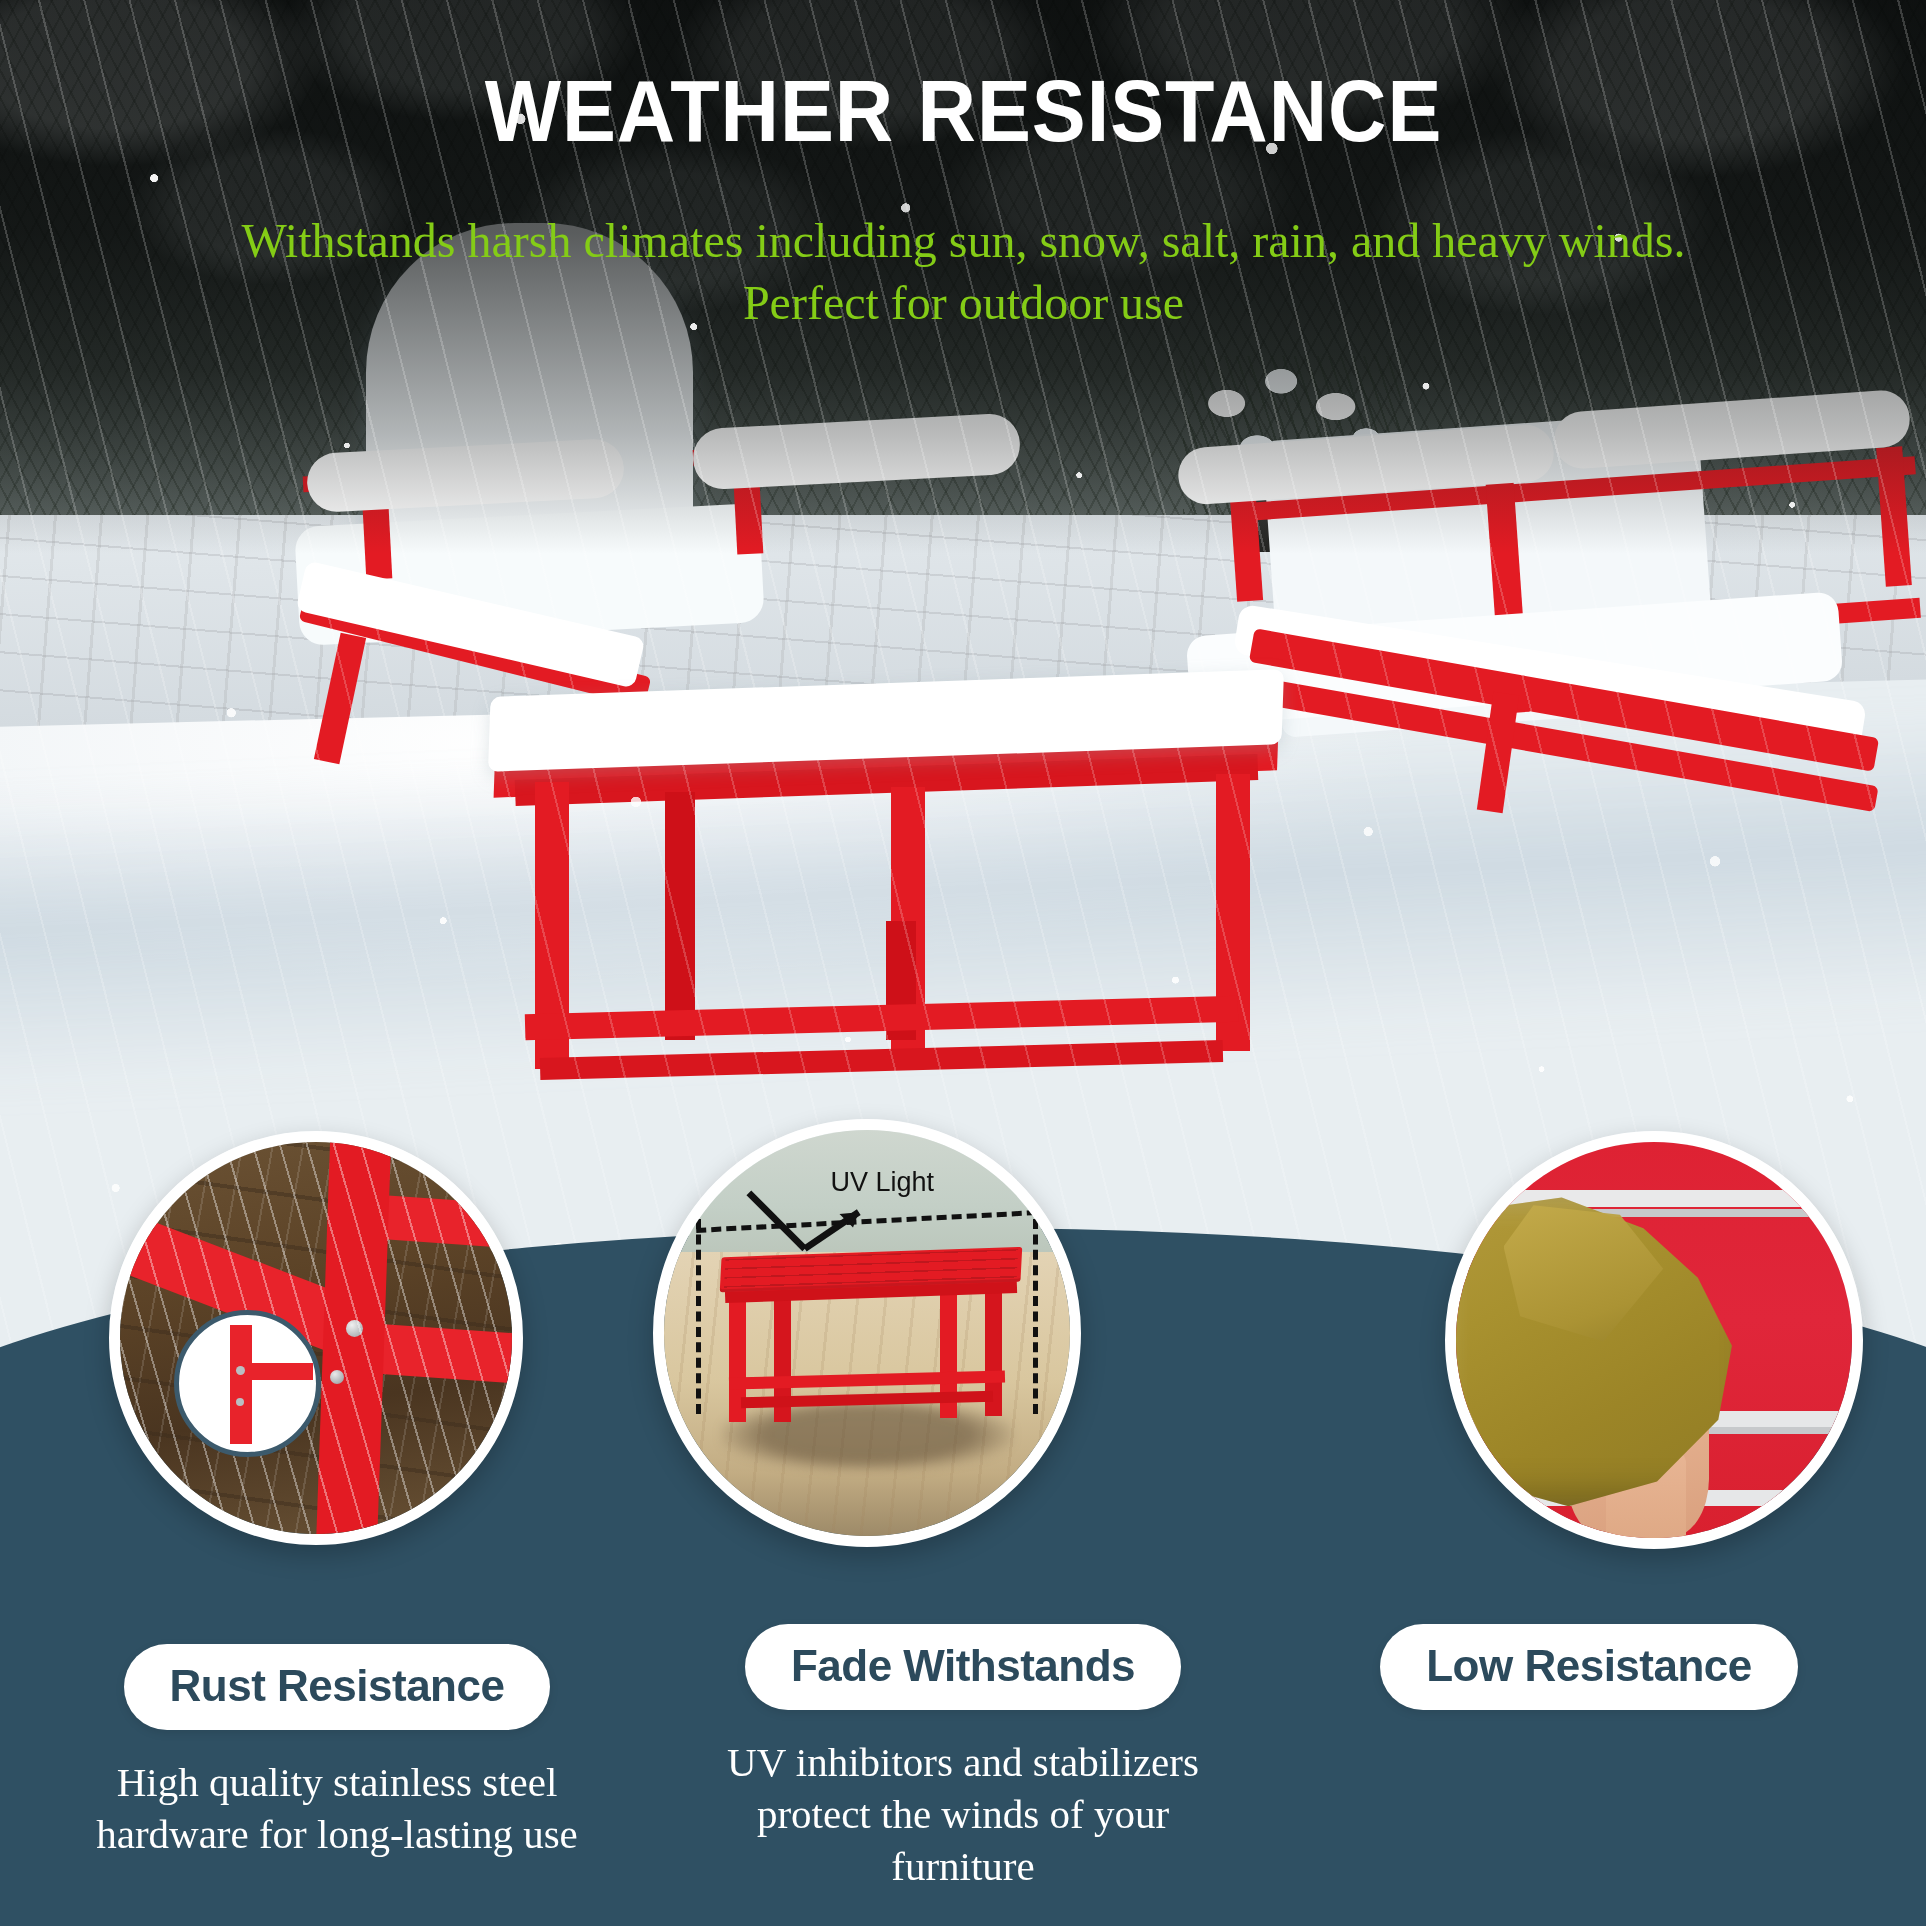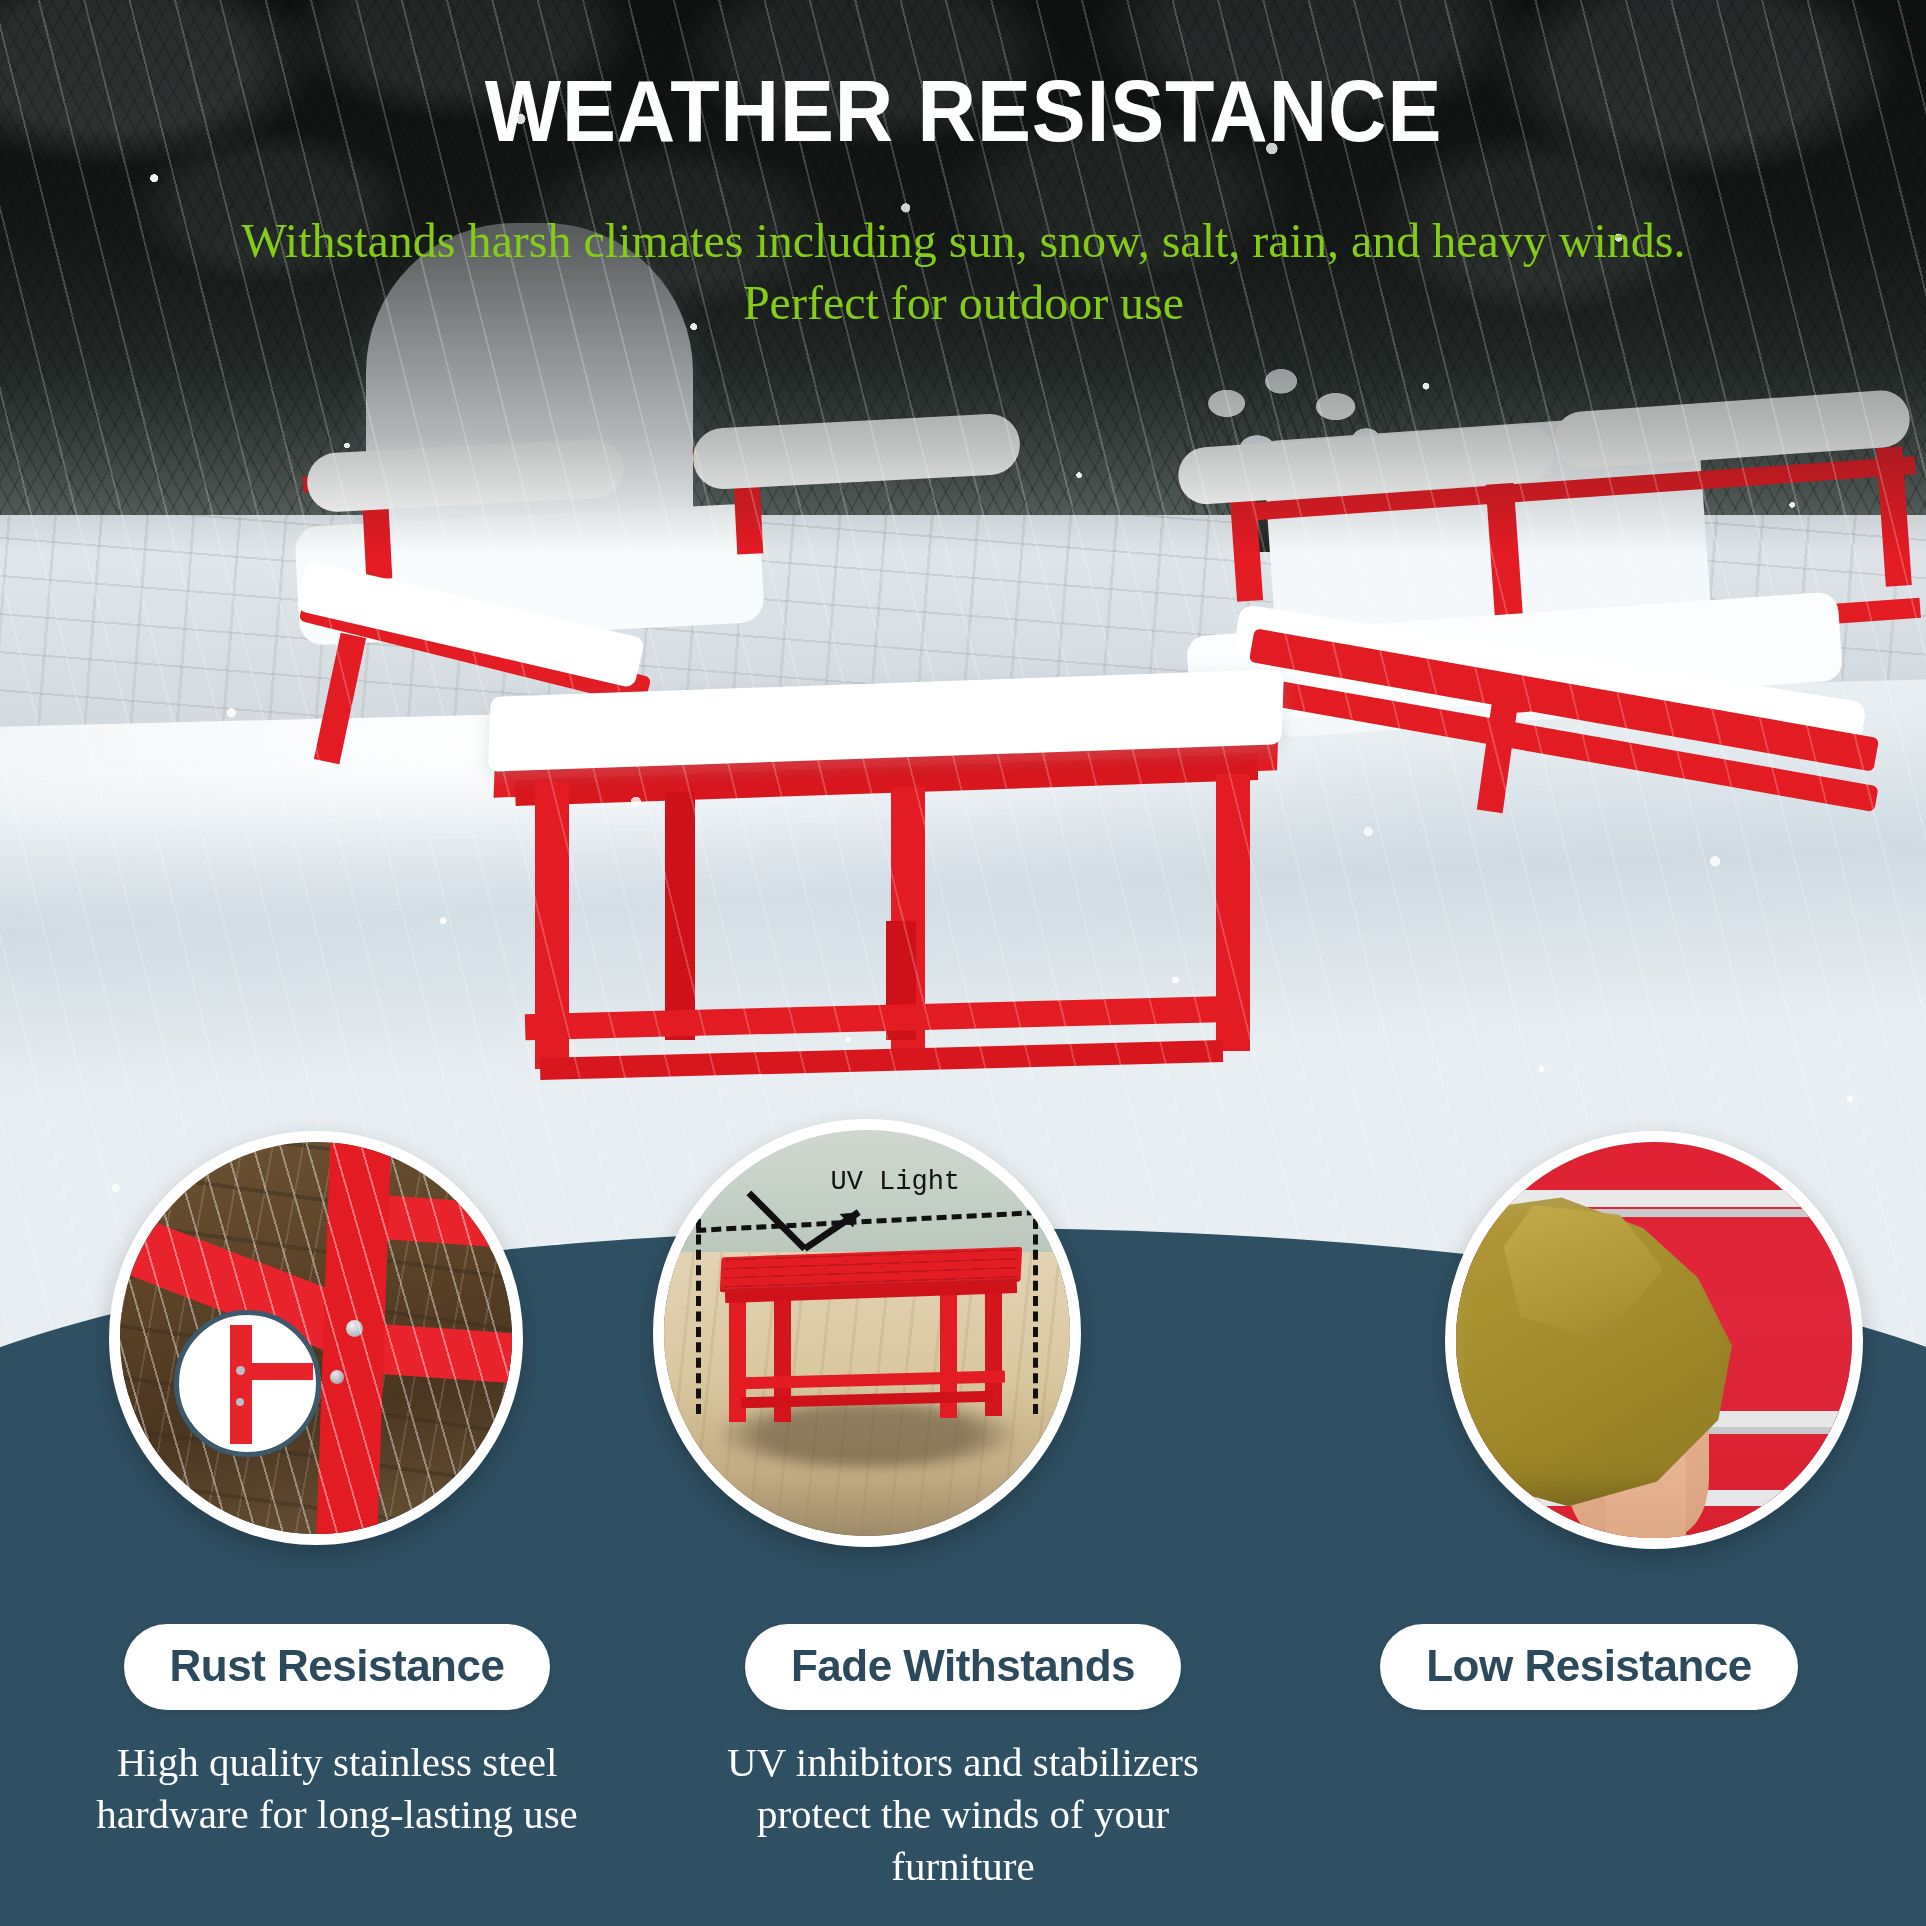--- a/index.html
+++ b/index.html
@@ -249,21 +249,21 @@
   .c2-legL2{position:absolute;left:27%;top:40%;width:4.2%;height:32%;background:#D5151D;}
   .c2-legR{position:absolute;left:68%;top:38%;width:4.2%;height:33%;background:#E31B23;}
   .c2-legR2{position:absolute;left:79%;top:37.5%;width:4.2%;height:33%;background:#D5151D;}
   .c2-strut{position:absolute;left:16%;top:60%;width:68%;height:3%;background:#E31B23;transform:rotate(-1.5deg);}
   .c2-strut2{position:absolute;left:19%;top:65%;width:62%;height:2.6%;background:#CF1219;transform:rotate(-1.5deg);}
   .c2-dash{position:absolute;left:8%;top:22%;width:84%;height:48%;
     border:0;}
   .c2-dash .d-top{position:absolute;left:0;top:0;width:100%;height:0;border-top:5px dashed #111;transform:rotate(-3deg);}
   .c2-dash .d-left{position:absolute;left:0;top:0;height:100%;width:0;border-left:5px dashed #111;}
   .c2-dash .d-right{position:absolute;right:0;top:0;height:100%;width:0;border-left:5px dashed #111;}
-  .c2-uv{position:absolute;left:41%;top:9%;font-size:27px;color:#111;font-family:Liberation Mono, monospace;white-space:nowrap;}
+  .c2-uv{position:absolute;left:41%;top:9%;font-size:27px;color:#111;font-family:Liberation Sans, sans-serif;white-space:nowrap;}
   .c2-arrow{position:absolute;left:20%;top:14%;width:38%;height:20%;}
 
   
   .c3-bg{position:absolute;inset:0;background:linear-gradient(180deg,#DE2233 0%,#E0263A 45%,#D9202F 100%);}
   .c3-stripe1{position:absolute;left:0;top:12%;width:100%;height:4.5%;background:#e9e9ea;}
   .c3-stripe2{position:absolute;left:0;top:17%;width:100%;height:2%;background:#c7c9cb;}
   .c3-stripe3{position:absolute;left:0;top:68%;width:100%;height:4%;background:#e6e7e8;}
   .c3-stripe4{position:absolute;left:0;top:72%;width:100%;height:1.8%;background:#c7c9cb;}
   .c3-stripe5{position:absolute;left:0;top:88%;width:100%;height:4%;background:#e6e7e8;}
   .c3-cloth{position:absolute;left:-6%;top:14%;width:86%;height:78%;
@@ -276,21 +276,21 @@
     opacity:.95;}
   .c3-hand{position:absolute;left:28%;top:32%;width:36%;height:68%;
     background:linear-gradient(170deg,#f0c3a5 0%,#e7b392 48%,#d9a07e 100%);
     border-radius:46% 46% 28% 28% / 40% 40% 22% 22%;}
   .c3-wrist{position:absolute;left:38%;top:78%;width:20%;height:26%;
     background:linear-gradient(180deg,#e8b594 0%,#dda783 100%);border-radius:12px;}
 
   
   .cards{position:absolute;left:0;top:1624px;width:1927px;height:303px;}
   .card{position:absolute;top:0;width:624px;text-align:center;}
-  #card1{left:25px;}
+  #card1{left:25px;margin-top:20px;}
   #card2{left:651px;}
   #card3{left:1277px;}
   .pill{
     display:inline-block;background:#ffffff;border-radius:989px;
     padding:17px 46px 19px;
     font-size:44px;font-weight:bold;color:#2C4A5C;letter-spacing:-0.5px;
     font-family:"Liberation Sans","DejaVu Sans",sans-serif;
     box-shadow:0 3px 10px rgba(0,0,0,.10);
   }
   .card-body{

